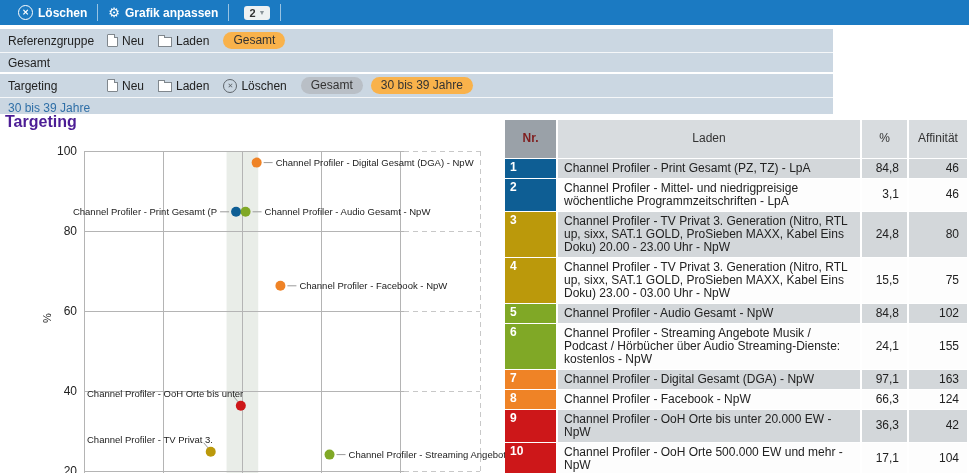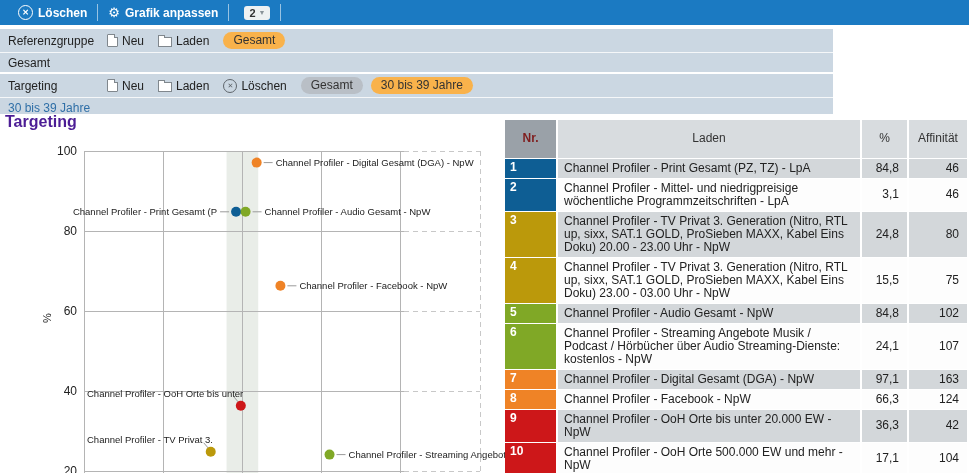--- a/index.html
+++ b/index.html
@@ -226,21 +226,21 @@
           <tr>
             <td class="nr" style="background: rgb(128, 168, 38);">5</td>
             <td class="c inhalt">Channel Profiler - Audio Gesamt - NpW</td>
             <td class="c num">84,8</td>
             <td class="c num">102</td>
           </tr>
           <tr>
             <td class="nr" style="background: rgb(128, 168, 38);">6</td>
             <td class="c inhalt">Channel Profiler - Streaming Angebote Musik / Podcast / Hörbücher über Audio Streaming-Dienste: kostenlos - NpW</td>
             <td class="c num">24,1</td>
-            <td class="c num">107</td>
+            <td class="c num">155</td>
           </tr>
           <tr>
             <td class="nr" style="background: rgb(239, 131, 38);">7</td>
             <td class="c inhalt">Channel Profiler - Digital Gesamt (DGA) - NpW</td>
             <td class="c num">97,1</td>
             <td class="c num">163</td>
           </tr>
           <tr>
             <td class="nr" style="background: rgb(239, 131, 38);">8</td>
             <td class="c inhalt">Channel Profiler - Facebook - NpW</td>

